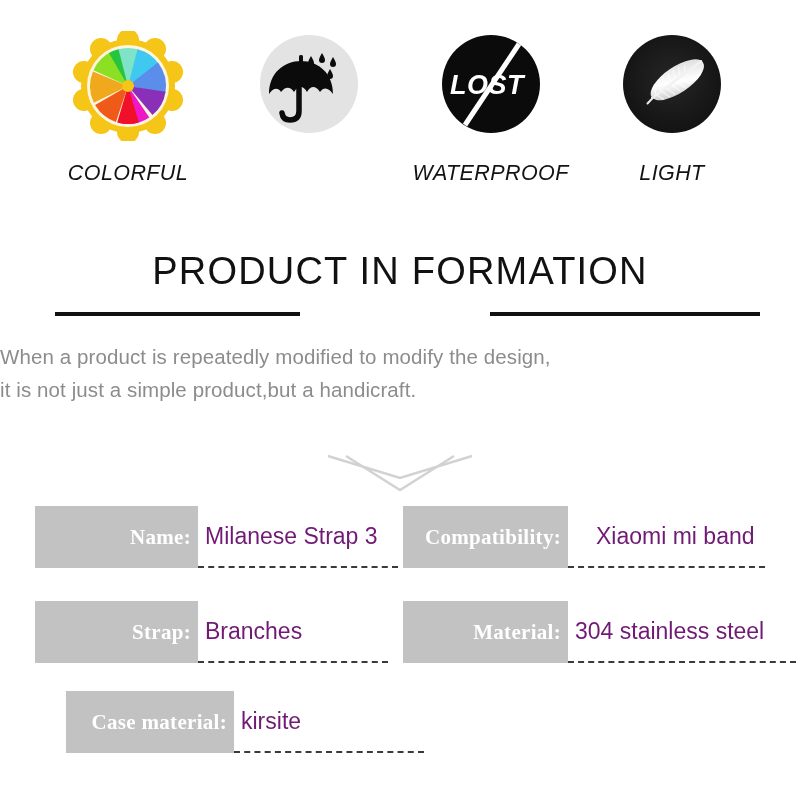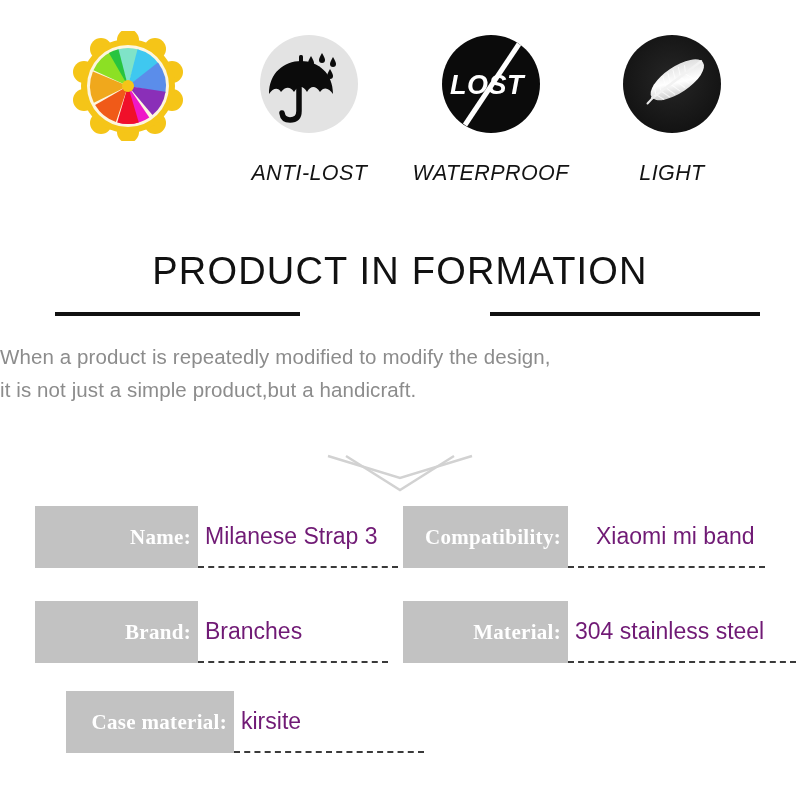--- a/index.html
+++ b/index.html
@@ -222,20 +222,21 @@
             <path d="M0,0 L-32.2,20.2 A38,38 0 0,0 -10.8,36.4 Z" fill="#f05a18" transform="rotate(2)"></path>
             <path d="M0,0 L-36.4,-10.8 A38,38 0 0,0 -32.2,20.2 Z" fill="#f0a81c" transform="rotate(6)"></path>
             <path d="M0,0 L-20.2,-32.2 A38,38 0 0,0 -36.4,-10.8 Z" fill="#8ce024" transform="rotate(8)"></path>
             <path d="M0,0 L-10.8,-36.4 A38,38 0 0,0 -20.2,-32.2 Z" fill="#27c43f" transform="rotate(2)"></path>
           </g>
 
           <circle cx="0" cy="0" r="6" fill="#f5c518"></circle>
         </g>
       </svg>
     </div>
+    <div class="feature-label">COLORFUL</div>
   </div>
 
   <div class="feature">
     <div class="feature-icon-wrap">
       <svg width="112" height="112" viewBox="0 0 112 112" aria-hidden="true">
         <circle cx="56" cy="54" r="49" fill="#e3e3e3"></circle>
 
         <g fill="#0b0b0b">
           <path d="M58,26 q3,5 3,7 a3,3 0 0,1 -6,0 q0,-2 3,-7 Z"></path>
           <path d="M69,23 q3,5 3,7 a3,3 0 0,1 -6,0 q0,-2 3,-7 Z"></path>
@@ -251,21 +252,20 @@
                  C63,56 58,55 54,62
                  C50,55 45,56 41,62
                  C37,56 32,57 28,62
                  C25,57 20,58 16,64 Z" fill="#0b0b0b"></path>
 
         <rect x="46" y="25" width="4" height="8" rx="1.5" fill="#0b0b0b"></rect>
 
         <path d="M46,58 L46,81 q0,9 -9,9 q-7,0 -8,-7" fill="none" stroke="#0b0b0b" stroke-width="5.5" stroke-linecap="round"></path>
       </svg>
     </div>
-    <div class="feature-label">ANTI-LOST</div>
   </div>
 
   <div class="feature">
     <div class="feature-icon-wrap">
       <svg width="112" height="112" viewBox="0 0 112 112" aria-hidden="true">
         <circle cx="56" cy="54" r="49" fill="#0b0b0b"></circle>
         <text id="lost-text" x="52" y="64" text-anchor="middle" font-family="Liberation Sans, sans-serif" font-size="27" font-weight="bold" fill="#ffffff" letter-spacing="0.5">LOST</text>
         <line x1="84" y1="14" x2="30" y2="95" stroke="#ffffff" stroke-width="5"></line>
       </svg>
     </div>
@@ -345,21 +345,21 @@
       <div class="spec-value">Milanese Strap 3</div>
     </div>
     <div class="spec-cell" id="cell-compat">
       <div class="spec-label">Compatibility:</div>
       <div class="spec-value">Xiaomi mi band</div>
     </div>
   </div>
 
   <div class="spec-row" id="spec-row-1">
     <div class="spec-cell" id="cell-brand">
-      <div class="spec-label">Brand:</div>
+      <div class="spec-label">Strap:</div>
       <div class="spec-value">Branches</div>
     </div>
     <div class="spec-cell" id="cell-material">
       <div class="spec-label">Material:</div>
       <div class="spec-value">304 stainless steel</div>
     </div>
   </div>
 
   <div class="spec-row" id="spec-row-2">
     <div class="spec-cell" id="cell-case">

